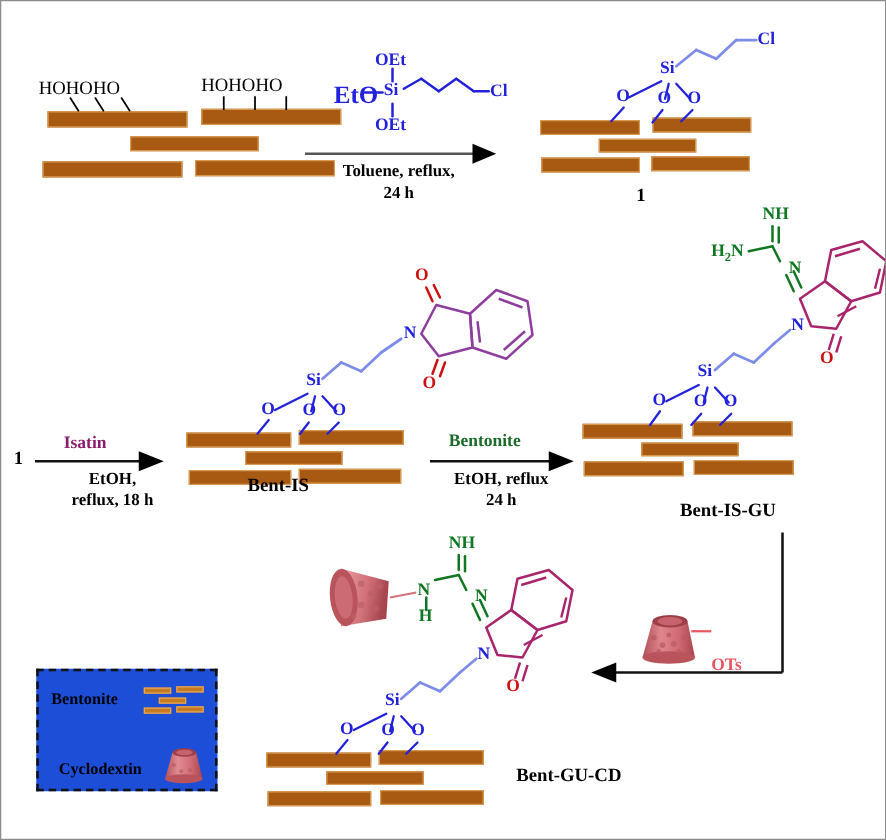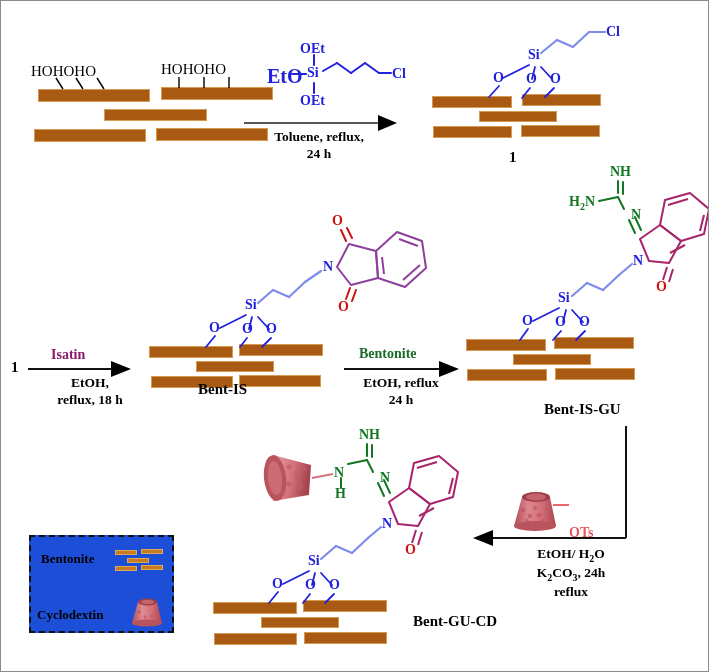--- a/index.html
+++ b/index.html
@@ -355,25 +355,20 @@
         <circle cx="33" cy="29" r="2.3"></circle>
           <circle cx="41" cy="24" r="2.3"></circle>
         <circle cx="21" cy="35" r="2"></circle>
           <circle cx="37" cy="35" r="2"></circle>
         <circle cx="29" cy="22" r="2"></circle>
       </g>
     </svg>
   </div>
   <div class="lbl" style="left:568px; top:496px; font-size:14px; color:#e8565f;margin-top:28px;">OTs</div>
 
-  <div class="cond" style="left:490px; top:545px; width:160px; text-align:center;">
-    <div><span>EtOH/ H</span><span style="font-size:10px; vertical-align:sub;">2</span><span>O</span></div>
-    <div><span>K</span><span style="font-size:10px; vertical-align:sub;">2</span><span>CO</span><span style="font-size:10px; vertical-align:sub;">3</span><span>, 24h</span></div>
-    <div>reflux</div>
-  </div>
 
   <div>
     <div class="clay" style="left:212px; top:601px; width:84px;  height:12px;"></div>
     <div class="clay" style="left:302px; top:599px; width:84px;  height:12px;"></div>
     <div class="clay" style="left:260px; top:616px; width:78px;  height:11px;"></div>
     <div class="clay" style="left:213px; top:632px; width:83px;  height:12px;"></div>
     <div class="clay" style="left:303px; top:631px; width:83px;  height:12px;"></div>
   </div>
 
   <svg class="sv" width="709" height="672">
@@ -454,21 +449,21 @@
   <div id="legend">
     <div class="legend-text" style="left:10px; top:14px;">Bentonite</div>
     <div>
       <div class="legend-clay" style="left:84px; top:13px; width:22px; height:5px;"></div>
       <div class="legend-clay" style="left:110px; top:12px; width:22px; height:5px;"></div>
       <div class="legend-clay" style="left:96px; top:21px; width:22px; height:5px;"></div>
       <div class="legend-clay" style="left:84px; top:29px; width:22px; height:5px;"></div>
       <div class="legend-clay" style="left:110px; top:28px; width:22px; height:5px;"></div>
     </div>
 
-    <div class="legend-text" style="left:6px; top:70px;">Cyclodextin</div>
+    <div class="legend-text" style="left:16px; top:70px;">Cyclodextin</div>
     <div class="cd-cone" style="left:96px; top:58px;">
       <svg width="40" height="34" viewBox="0 0 40 34">
         <defs>
           <linearGradient id="cdg3" x1="0" y1="0" x2="1" y2="0">
             <stop offset="0%" stop-color="#b1505a"></stop>
             <stop offset="35%" stop-color="#e28c93"></stop>
             <stop offset="70%" stop-color="#cf6a73"></stop>
             <stop offset="100%" stop-color="#a8444d"></stop>
           </linearGradient>
         </defs>

